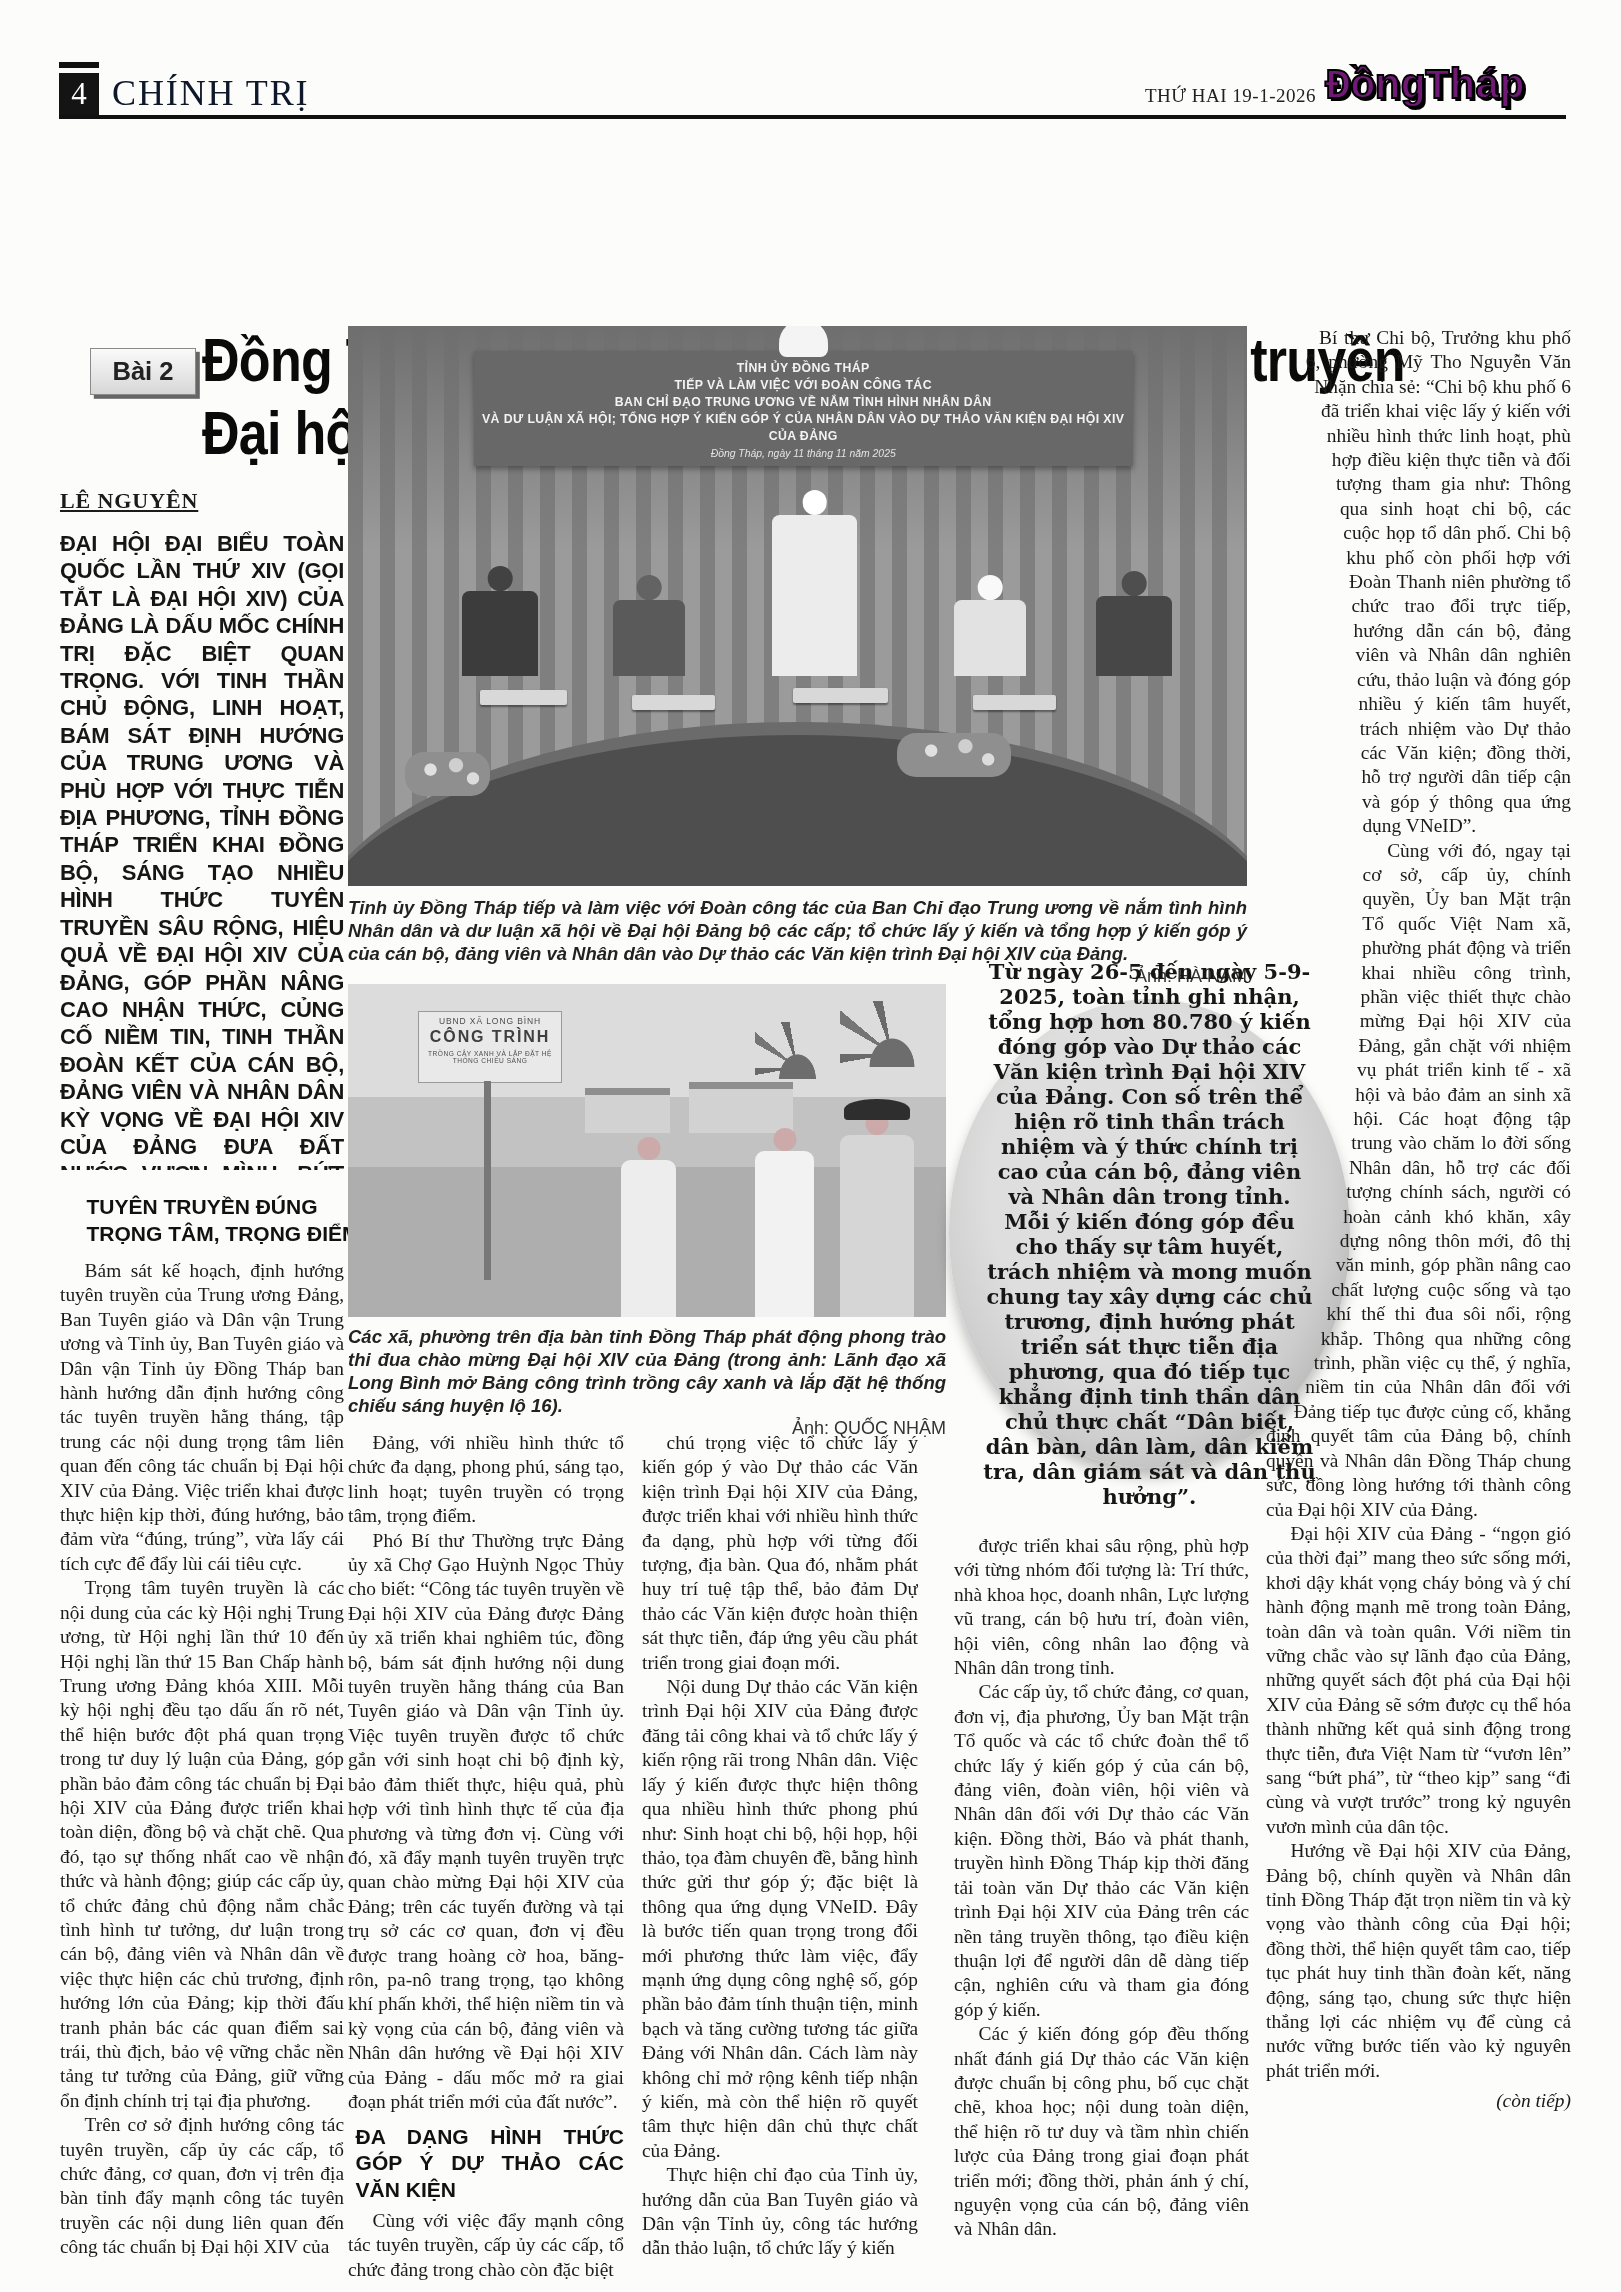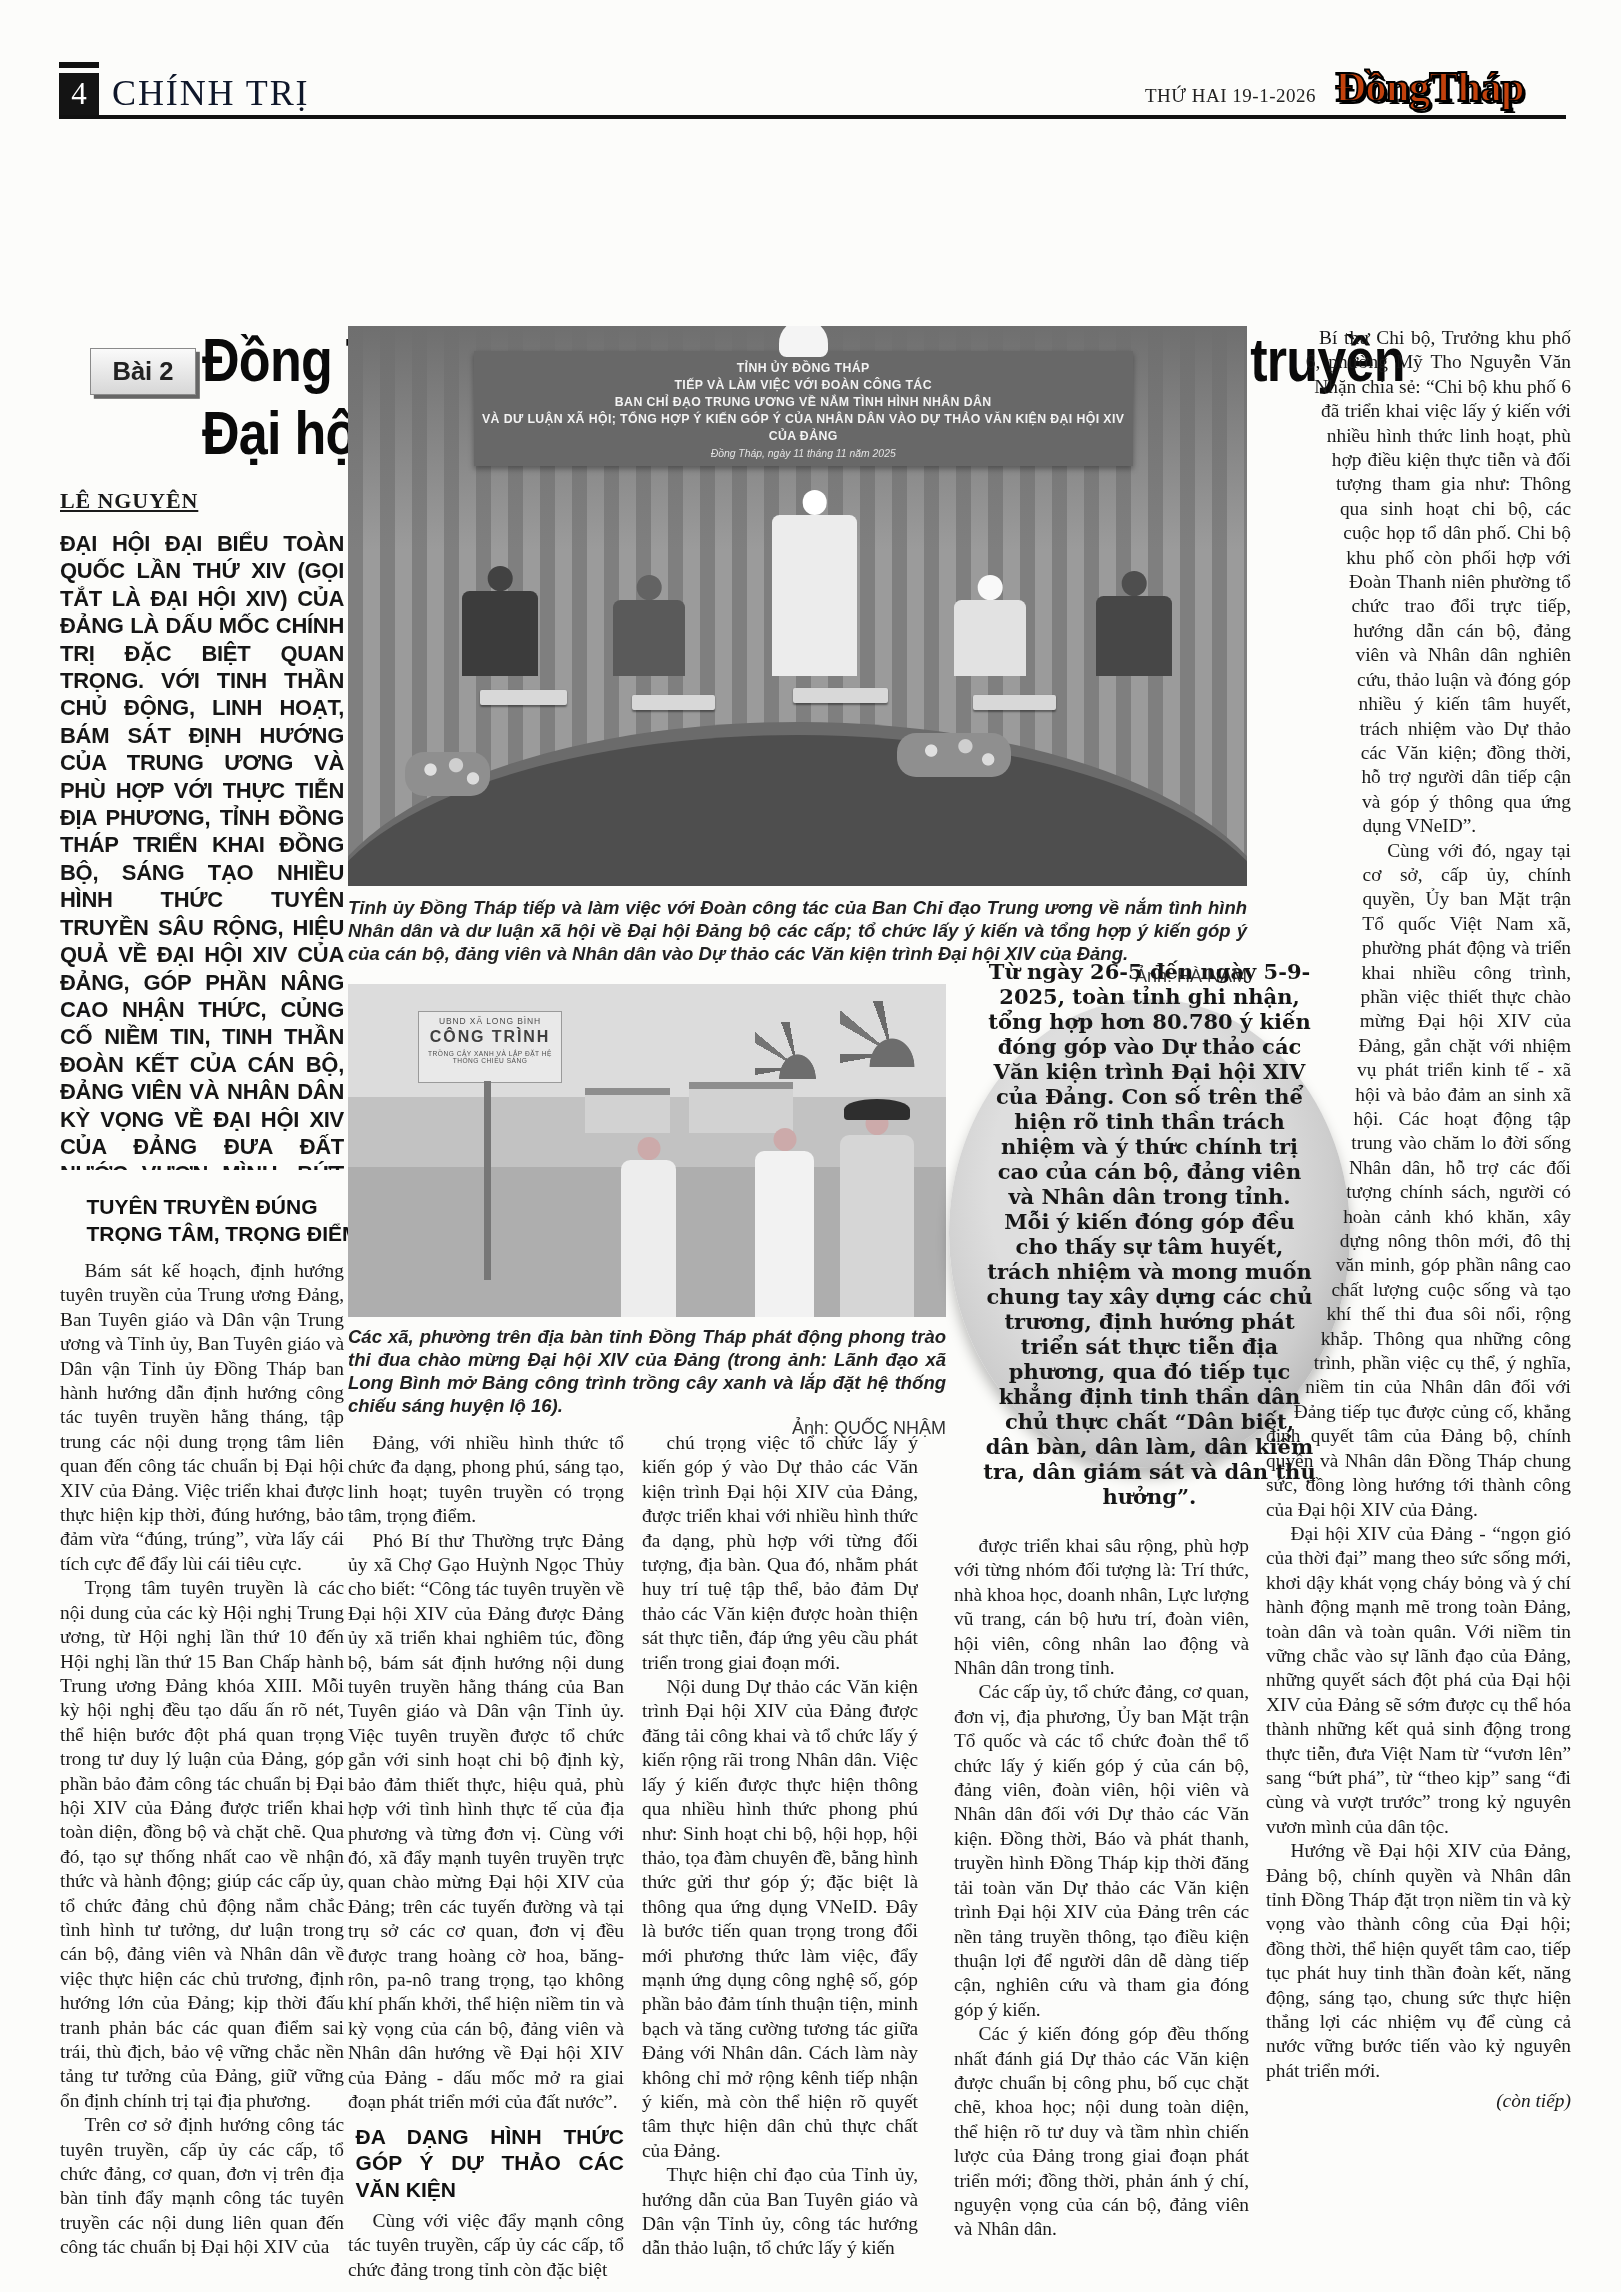--- a/index.html
+++ b/index.html
@@ -5,22 +5,22 @@
   html,body{margin:0;padding:0;background:#888;}
   #page{position:relative;width:1621px;height:2292px;background:#fcfcfa;overflow:hidden;
         font-family:"Liberation Serif",serif;color:#1b1b1b;}
   .abs{position:absolute;}
   
   #top-tick{left:59px;top:62px;width:40px;height:5.7px;background:#111;}
   #pagenum{left:59px;top:73px;width:40px;height:42px;background:#141414;color:#fff;
            font-family:"Liberation Serif",serif;font-size:31px;display:flex;align-items:center;justify-content:center;}
   #section-title{left:112px;top:72px;font-size:36px;letter-spacing:1.9px;color:#0f172a;}
   #dateline{left:1079px;top:85px;width:237px;text-align:right;font-size:19px;letter-spacing:0.5px;color:#222;}
-  #masthead{left:1325px;top:62px;font-family:Liberation Serif, serif;font-weight:900;font-size:43px;
-            letter-spacing:-0.9px;color:#c2410c;-webkit-text-stroke:1.9px #000;text-shadow:2.8px 2.8px 0 #000;margin-left:10px;}
+  #masthead{left:1325px;top:62px;font-family:Liberation Mono, monospace;font-weight:900;font-size:43px;
+            letter-spacing:-0.9px;color:#701a75;-webkit-text-stroke:1.9px #000;text-shadow:2.8px 2.8px 0 #000;}
   #header-rule{left:59px;top:115px;width:1507px;height:3.8px;background:#111;}
   
   #banner{left:137px;top:217px;width:1350px;height:119px;text-align:center;
           background:linear-gradient(#f2f2f2,#c3c3c3 55%,#e9e9e9);}
   #banner .l1{margin-top:9.5px;font-family:"Liberation Sans",sans-serif;font-weight:700;font-size:27.4px;color:#111;}
   #banner .l1 span,#banner .l2 span{display:inline-block;transform:scaleX(.93);transform-origin:center;}
   #banner .l2{margin-top:3.8px;font-family:"Liberation Sans",sans-serif;font-weight:800;font-size:36px;color:#0d0d0d;}
   
   #badge{left:90px;top:348px;width:104px;height:45px;background:linear-gradient(#fafafa,#d7d7d7);
          border:1.9px solid #8a8a8a;box-shadow:3.8px 3.8px 0 #666;display:flex;align-items:center;justify-content:center;
@@ -167,21 +167,21 @@
   </div>
 
   <div class="abs" id="quote">
     <div class="qtext">Từ ngày 26-5 đến ngày 5-9-2025, toàn tỉnh ghi nhận, tổng hợp hơn 80.780 ý kiến đóng góp vào Dự thảo các Văn kiện trình Đại hội XIV của Đảng. Con số trên thể hiện rõ tinh thần trách nhiệm và ý thức chính trị cao của cán bộ, đảng viên và Nhân dân trong tỉnh. Mỗi ý kiến đóng góp đều cho thấy sự tâm huyết, trách nhiệm và mong muốn chung tay xây dựng các chủ trương, định hướng phát triển sát thực tiễn địa phương, qua đó tiếp tục khẳng định tinh thần dân chủ thực chất “Dân biết, dân bàn, dân làm, dân kiểm tra, dân giám sát và dân thụ hưởng”.</div>
   </div>
 
   <div class="abs bodycol" id="col2">
     <p>Đảng, với nhiều hình thức tổ chức đa dạng, phong phú, sáng tạo, linh hoạt; tuyên truyền có trọng tâm, trọng điểm.</p>
     <p>Phó Bí thư Thường trực Đảng ủy xã Chợ Gạo Huỳnh Ngọc Thủy cho biết: “Công tác tuyên truyền về Đại hội XIV của Đảng được Đảng ủy xã triển khai nghiêm túc, đồng bộ, bám sát định hướng nội dung tuyên truyền hằng tháng của Ban Tuyên giáo và Dân vận Tỉnh ủy. Việc tuyên truyền được tổ chức gắn với sinh hoạt chi bộ định kỳ, bảo đảm thiết thực, hiệu quả, phù hợp với tình hình thực tế của địa phương và từng đơn vị. Cùng với đó, xã đẩy mạnh tuyên truyền trực quan chào mừng Đại hội XIV của Đảng; trên các tuyến đường và tại trụ sở các cơ quan, đơn vị đều được trang hoàng cờ hoa, băng-rôn, pa-nô trang trọng, tạo không khí phấn khởi, thể hiện niềm tin và kỳ vọng của cán bộ, đảng viên và Nhân dân hướng về Đại hội XIV của Đảng - dấu mốc mở ra giai đoạn phát triển mới của đất nước”.</p>
     <div class="subhead">ĐA DẠNG HÌNH THỨC GÓP Ý DỰ THẢO CÁC VĂN KIỆN</div>
-    <p>Cùng với việc đẩy mạnh công tác tuyên truyền, cấp ủy các cấp, tổ chức đảng trong tỉnh còn đặc biệt</p>
+    <p>Cùng với việc đẩy mạnh công tác tuyên truyền, cấp ủy các cấp, tổ chức đảng trong chào còn đặc biệt</p>
   </div>
   <div class="abs bodycol" id="col3">
     <p>chú trọng việc tổ chức lấy ý kiến góp ý vào Dự thảo các Văn kiện trình Đại hội XIV của Đảng, được triển khai với nhiều hình thức đa dạng, phù hợp với từng đối tượng, địa bàn. Qua đó, nhằm phát huy trí tuệ tập thể, bảo đảm Dự thảo các Văn kiện được hoàn thiện sát thực tiễn, đáp ứng yêu cầu phát triển trong giai đoạn mới.</p>
     <p>Nội dung Dự thảo các Văn kiện trình Đại hội XIV của Đảng được đăng tải công khai và tổ chức lấy ý kiến rộng rãi trong Nhân dân. Việc lấy ý kiến được thực hiện thông qua nhiều hình thức phong phú như: Sinh hoạt chi bộ, hội họp, hội thảo, tọa đàm chuyên đề, bằng hình thức gửi thư góp ý; đặc biệt là thông qua ứng dụng VNeID. Đây là bước tiến quan trọng trong đổi mới phương thức làm việc, đẩy mạnh ứng dụng công nghệ số, góp phần bảo đảm tính thuận tiện, minh bạch và tăng cường tương tác giữa Đảng với Nhân dân. Cách làm này không chỉ mở rộng kênh tiếp nhận ý kiến, mà còn thể hiện rõ quyết tâm thực hiện dân chủ thực chất của Đảng.</p>
     <p>Thực hiện chỉ đạo của Tỉnh ủy, hướng dẫn của Ban Tuyên giáo và Dân vận Tỉnh ủy, công tác hướng dẫn thảo luận, tổ chức lấy ý kiến</p>
   </div>
   <div class="abs bodycol" id="col4">
     <p>được triển khai sâu rộng, phù hợp với từng nhóm đối tượng là: Trí thức, nhà khoa học, doanh nhân, Lực lượng vũ trang, cán bộ hưu trí, đoàn viên, hội viên, công nhân lao động và Nhân dân trong tỉnh.</p>
     <p>Các cấp ủy, tổ chức đảng, cơ quan, đơn vị, địa phương, Ủy ban Mặt trận Tổ quốc và các tổ chức đoàn thể tổ chức lấy ý kiến góp ý của cán bộ, đảng viên, đoàn viên, hội viên và Nhân dân đối với Dự thảo các Văn kiện. Đồng thời, Báo và phát thanh, truyền hình Đồng Tháp kịp thời đăng tải toàn văn Dự thảo các Văn kiện trình Đại hội XIV của Đảng trên các nền tảng truyền thông, tạo điều kiện thuận lợi để người dân dễ dàng tiếp cận, nghiên cứu và tham gia đóng góp ý kiến.</p>
     <p>Các ý kiến đóng góp đều thống nhất đánh giá Dự thảo các Văn kiện được chuẩn bị công phu, bố cục chặt chẽ, khoa học; nội dung toàn diện, thể hiện rõ tư duy và tầm nhìn chiến lược của Đảng trong giai đoạn phát triển mới; đồng thời, phản ánh ý chí, nguyện vọng của cán bộ, đảng viên và Nhân dân.</p>

